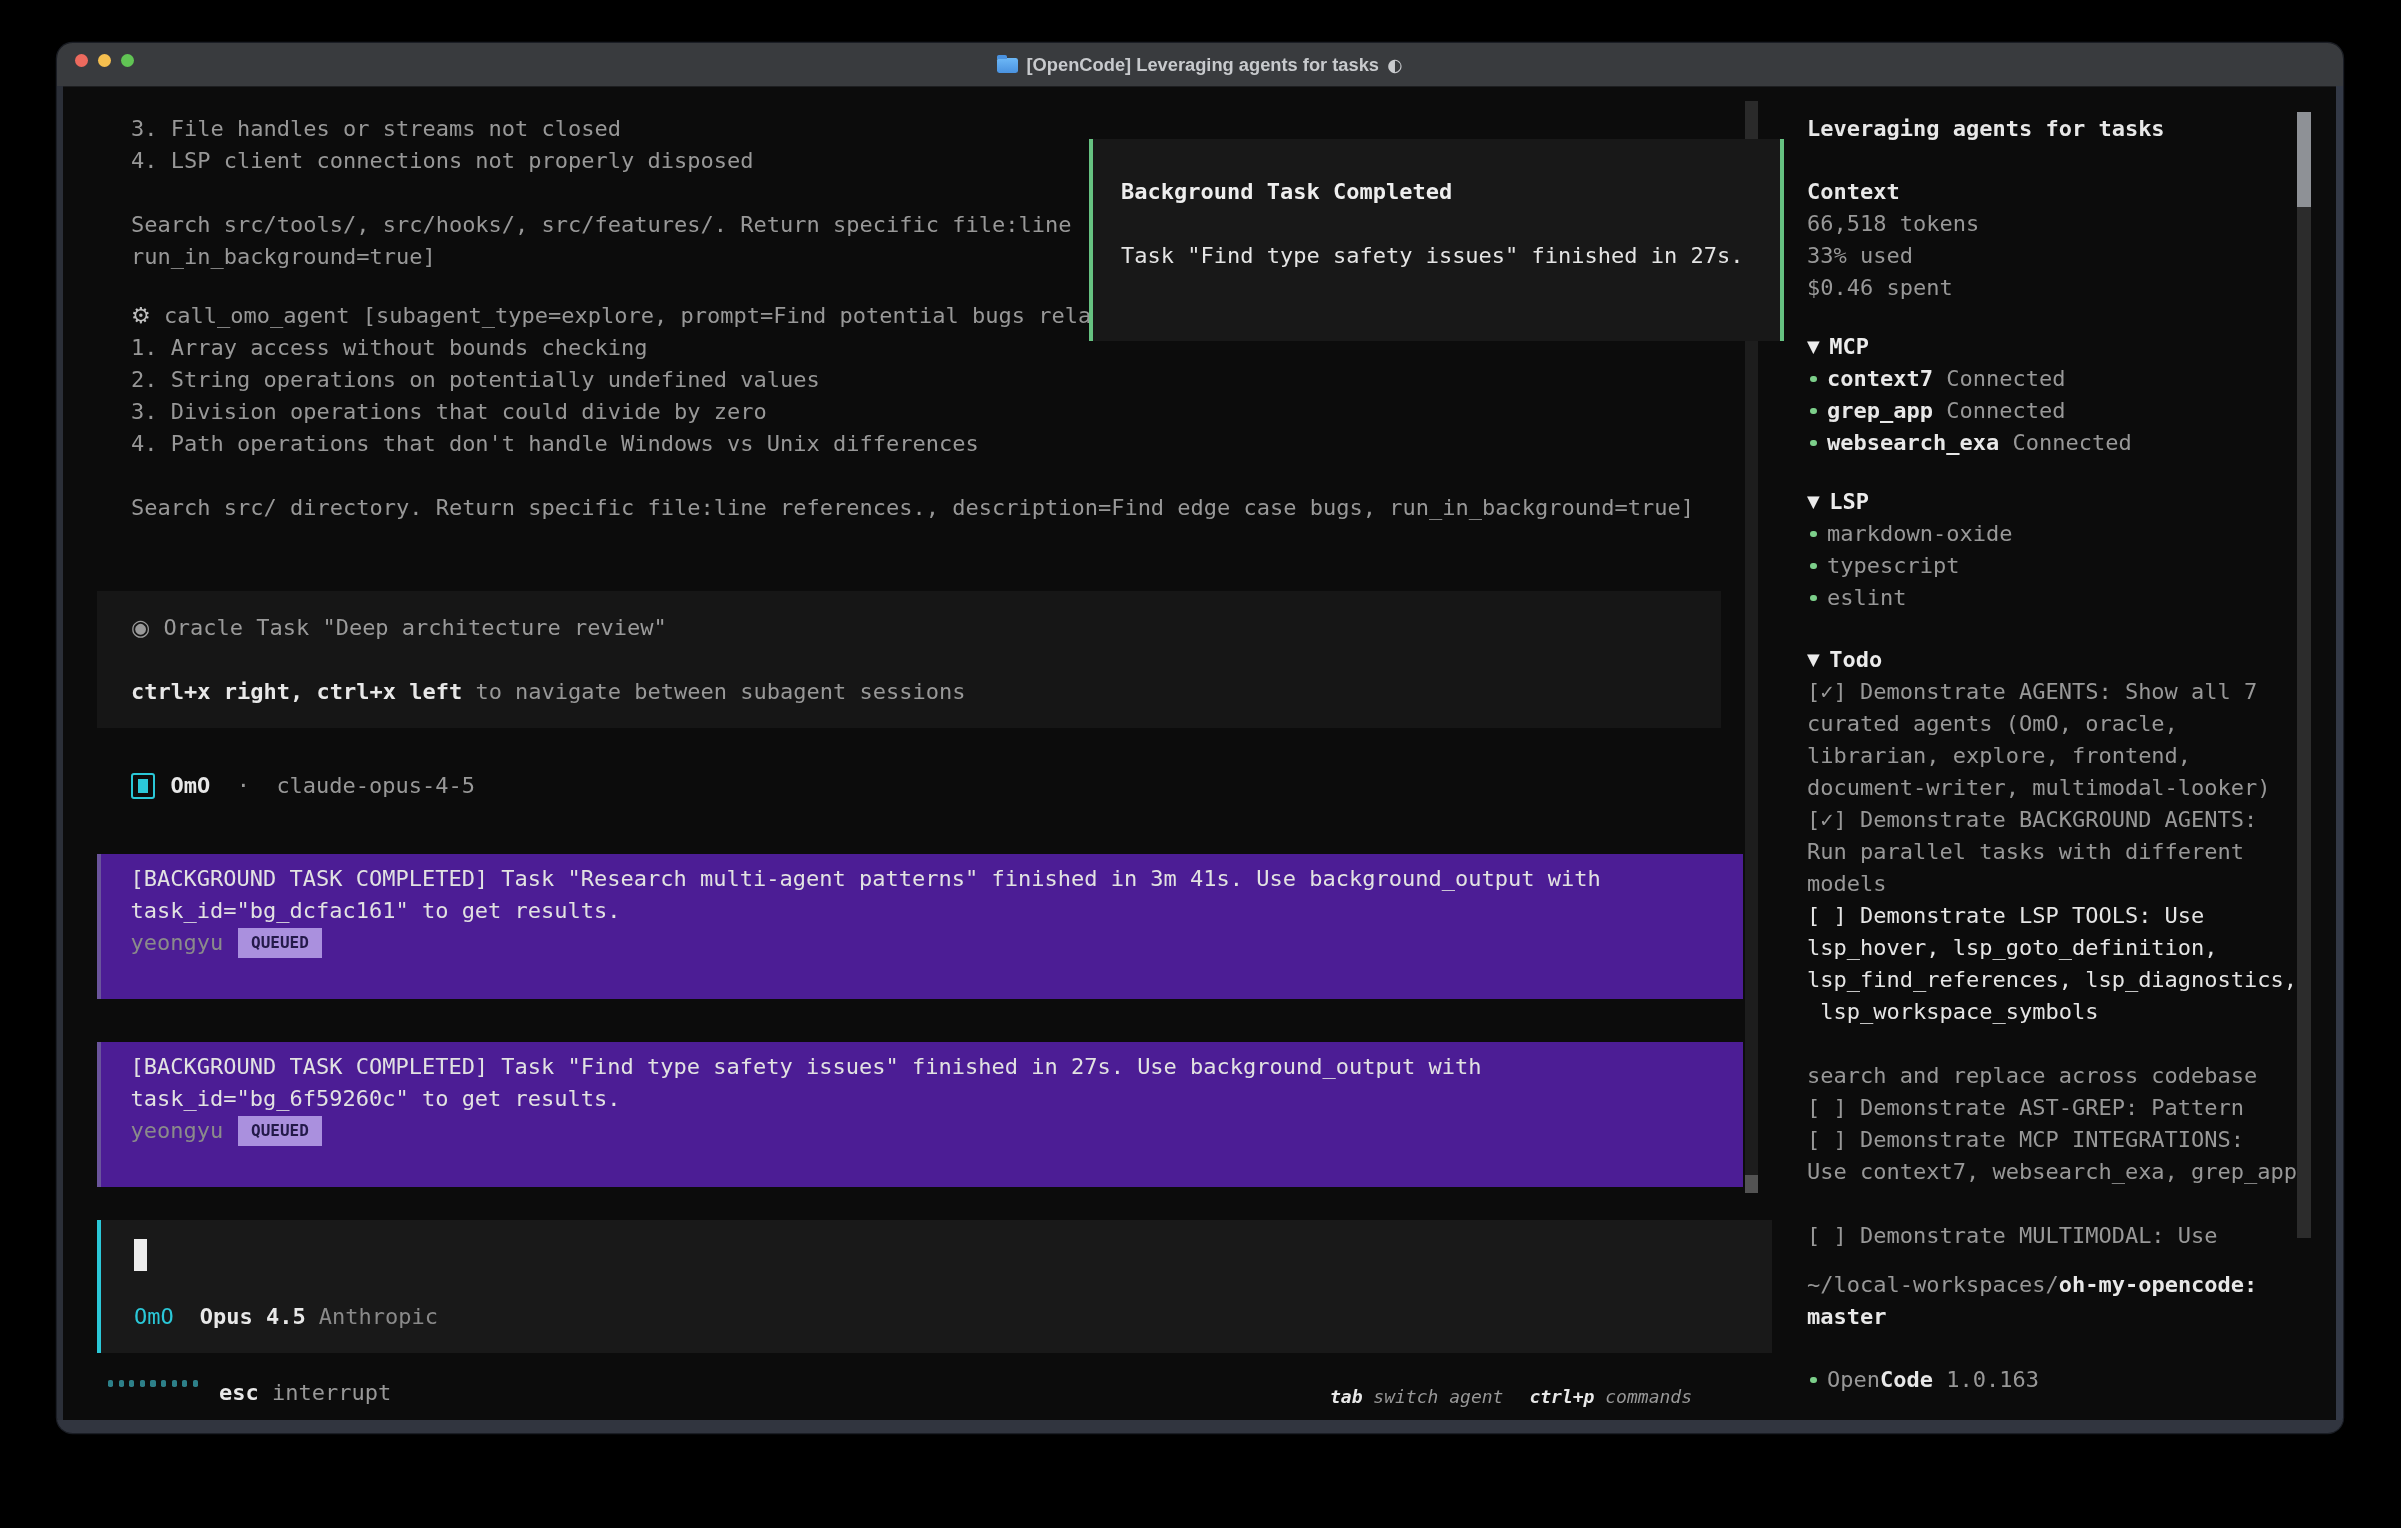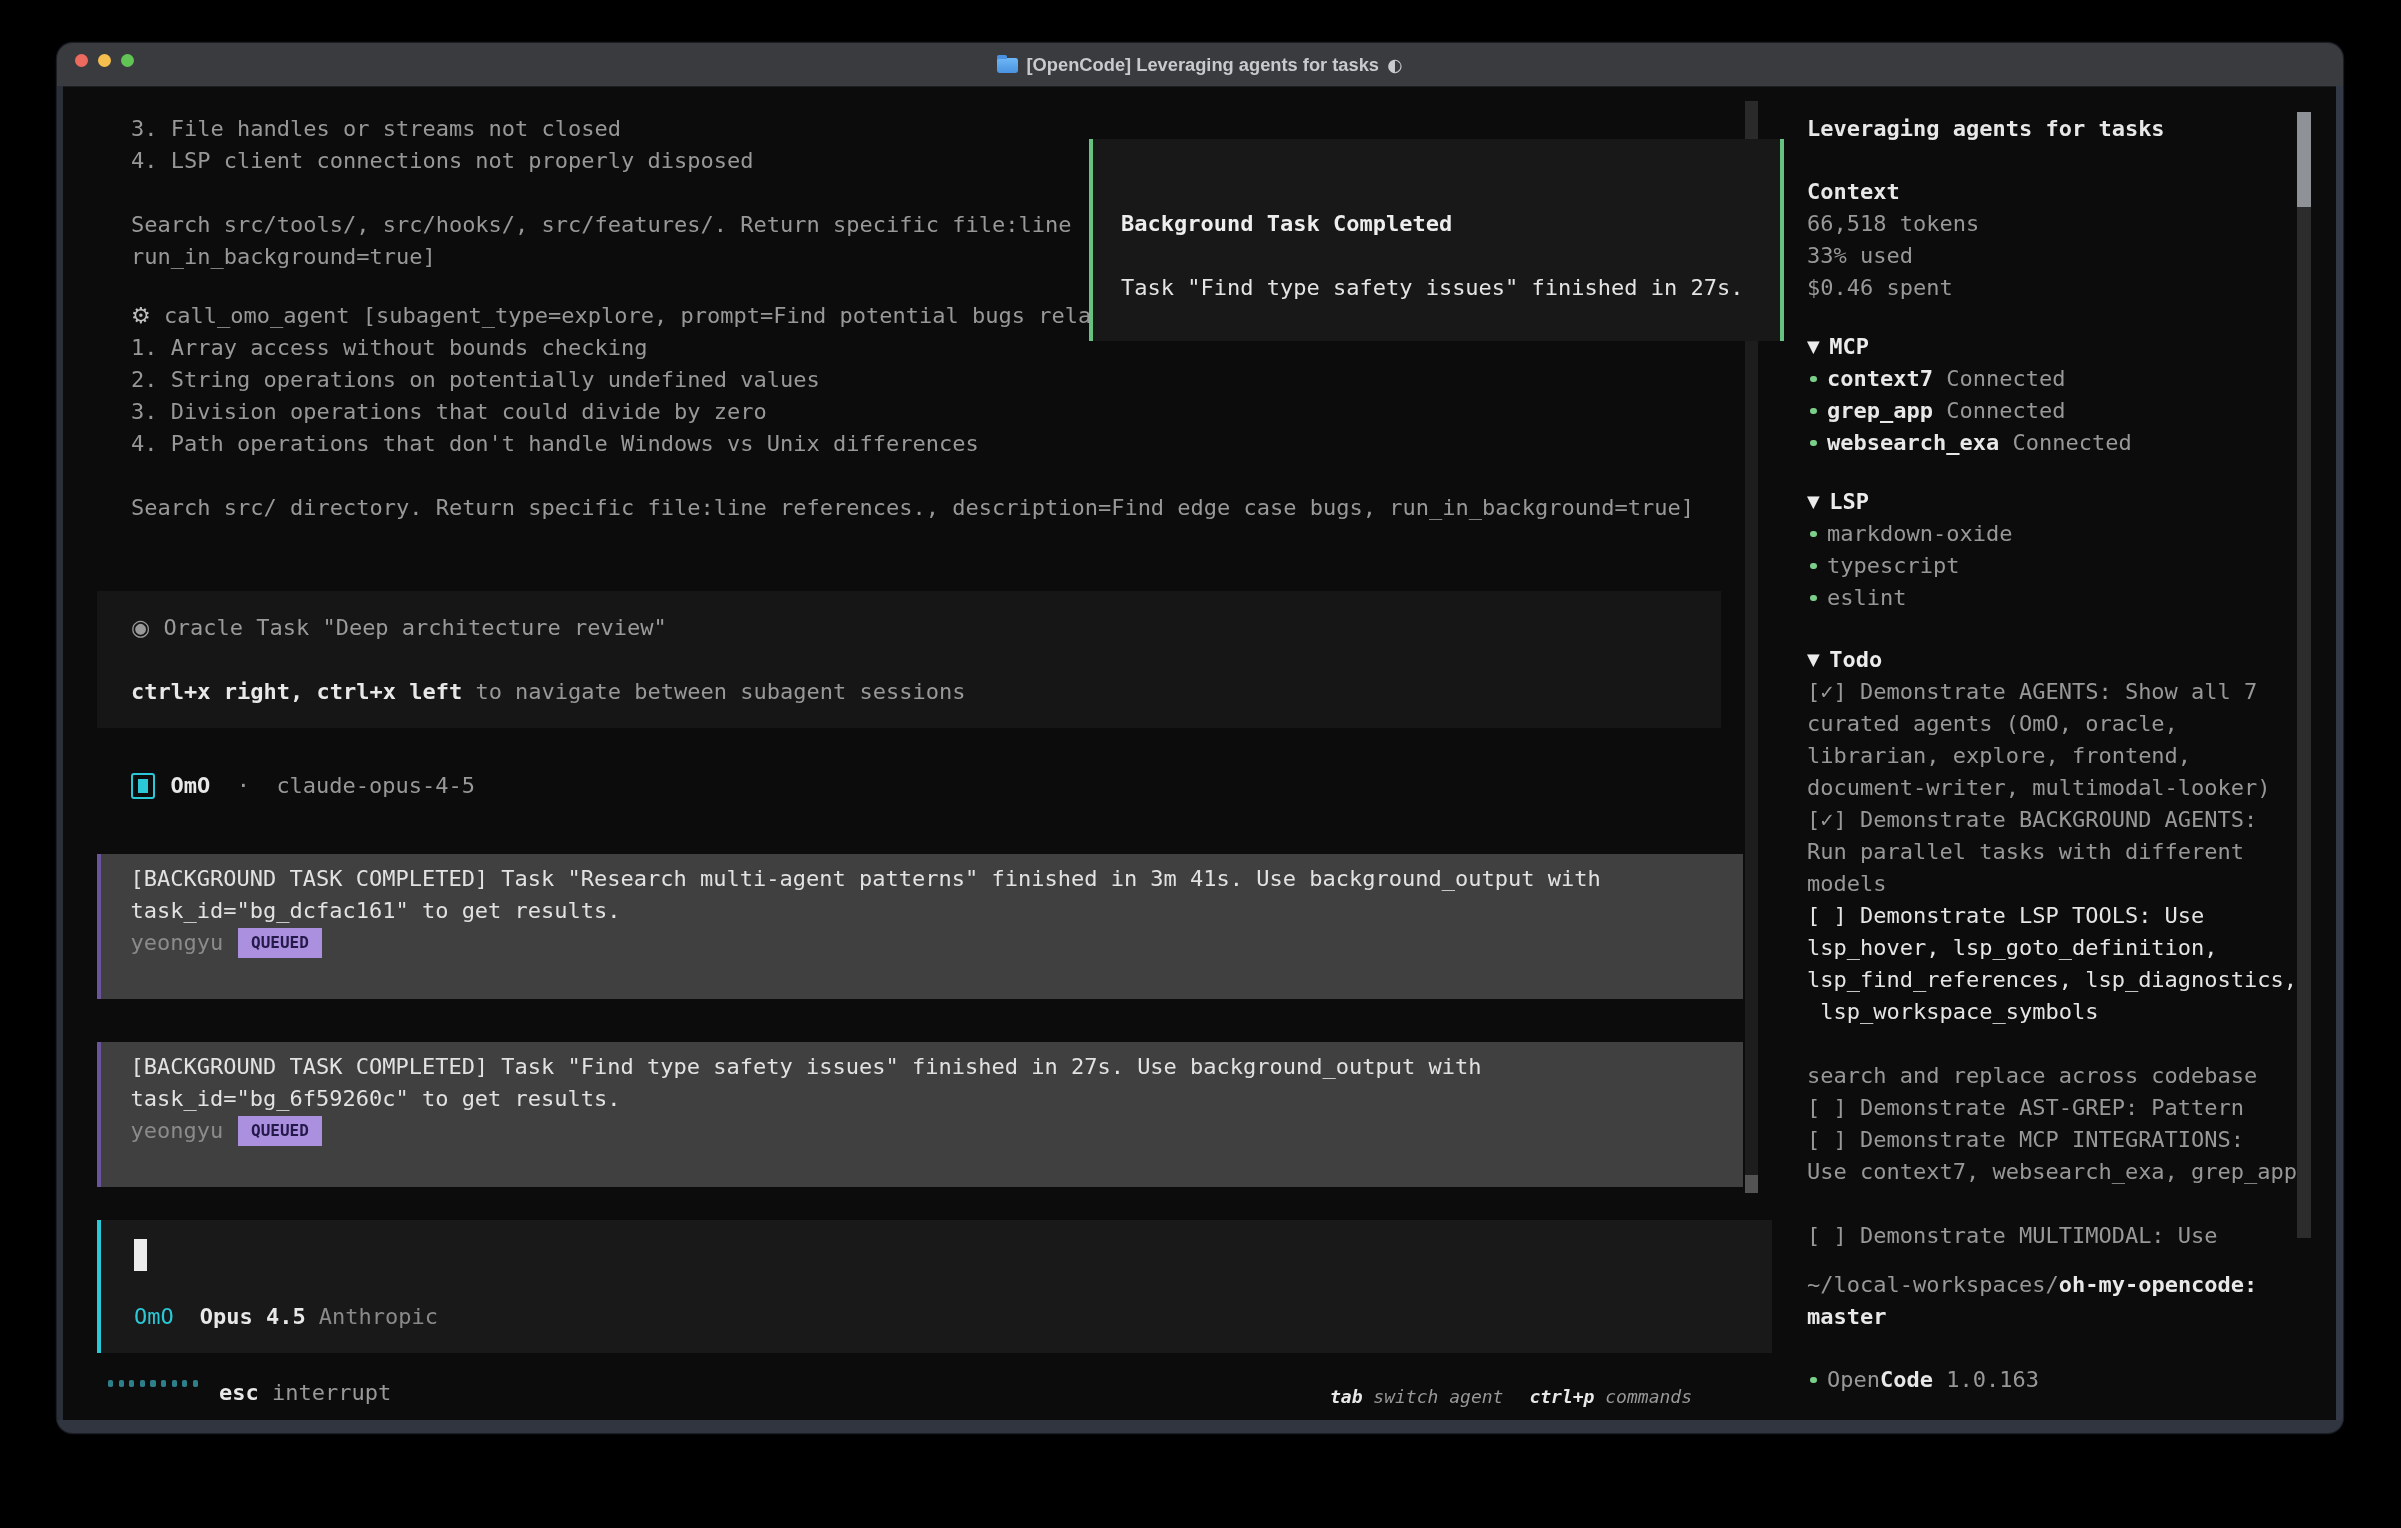--- a/index.html
+++ b/index.html
@@ -21,33 +21,33 @@
   .wicon{font-size:17.7px;color:#c8cacd;font-family:"DejaVu Sans",sans-serif;}
 
   .mline{font-size:22px;line-height:32px;height:32px;white-space:pre;}
   .gray{color:#989898;}
   .white{color:#e8e8e8;}
   .bold{font-weight:bold;}
   .cyan{color:#2bc8d8;}
 
   .scrollback{position:absolute;left:74px;top:70px;}
   .toast{position:absolute;left:1032px;top:96px;width:659px;height:165px;background:#181818;border-left:4.7px solid #66c281;border-right:4.7px solid #66c281;padding:37px 0 0 28px;box-sizing:content-box;z-index:5;}
-  .toast .t-title{font-size:22px;line-height:32px;height:32px;color:#eeeeee;font-weight:bold;white-space:pre;margin-top:32px;}
+  .toast .t-title{font-size:22px;line-height:32px;height:32px;color:#eeeeee;font-weight:bold;white-space:pre;}
   .toast .t-gap{height:32px;}
   .toast .t-body{font-size:22px;line-height:32px;height:32px;color:#e4e4e4;white-space:pre;}
 
   .toolcall{position:absolute;left:74px;top:257px;}
   .icon-glyph{font-family:"DejaVu Sans",sans-serif;}
 
   .oracle{position:absolute;left:40px;top:548px;width:1624px;height:137px;background:#161616;padding:21px 0 0 34px;box-sizing:border-box;}
   .agent-header{position:absolute;left:74px;top:727px;height:32px;display:flex;align-items:center;}
   .agent-box{width:20px;height:22.5px;border:2.4px solid #2bc8d8;border-radius:3px;display:flex;align-items:center;justify-content:center;margin-right:15.4px;}
   .agent-box-inner{width:9.5px;height:14px;background:#2bc8d8;}
 
-  .msgbox{position:absolute;left:40px;width:1646px;height:145px;background:#404040;border-left:4.7px solid #6a549c;padding:8.9px 0 0 29.5px;box-sizing:border-box;}
+  .msgbox{position:absolute;left:40px;width:1646px;height:145px;background:#4c1d95;border-left:4.7px solid #6a549c;padding:8.9px 0 0 29.5px;box-sizing:border-box;}
   .msgbox.m1{top:811px;}
   .msgbox.m2{top:999px;}
   .msg-meta{display:flex;align-items:center;height:32px;}
   .badge{display:inline-block;background:#aa90de;color:#241a4a;font-weight:bold;font-size:16px;line-height:30px;height:30px;padding:0 13px;margin-left:14.8px;}
 
   .inputbox{position:absolute;left:40px;top:1177px;width:1675px;height:133px;background:#191919;border-left:4.1px solid #2bc8d8;box-sizing:border-box;}
   .cursor{position:absolute;left:33px;top:19px;width:13px;height:32px;background:#ececec;}
   .model-row{position:absolute;left:33px;top:80px;height:32px;display:flex;align-items:center;font-size:22px;white-space:pre;}
 
   .status-left{position:absolute;left:51px;top:1337px;height:32px;display:flex;align-items:flex-start;font-size:22px;white-space:pre;}

